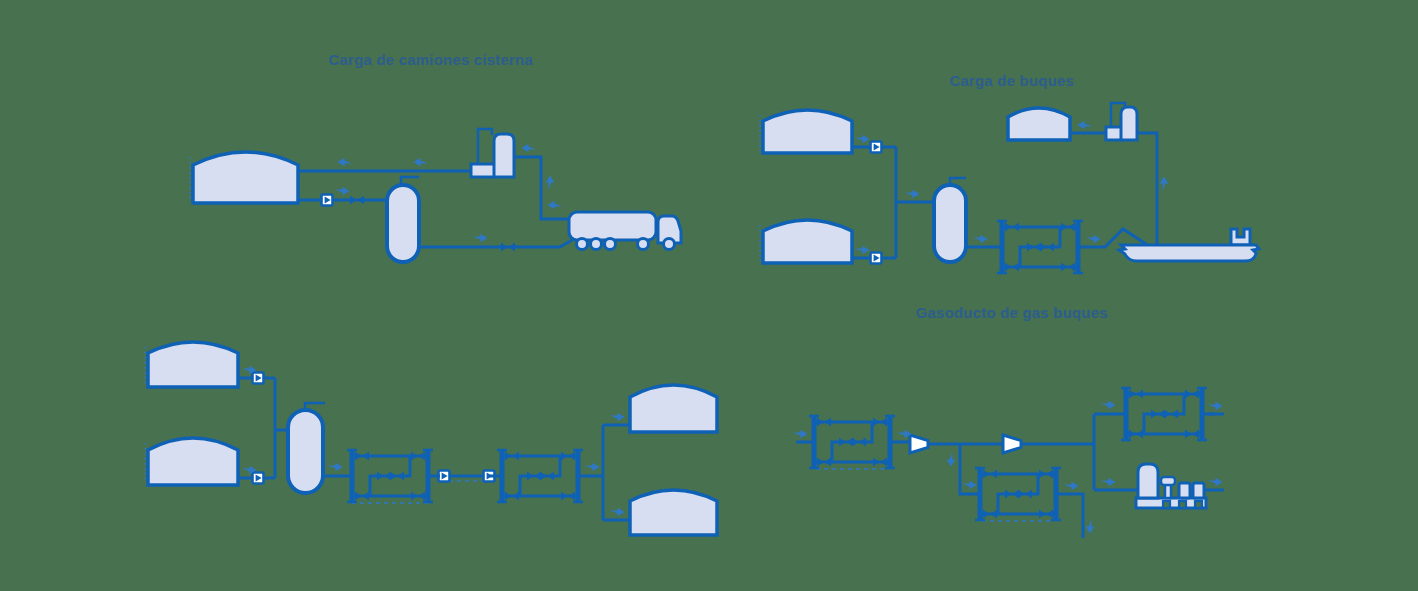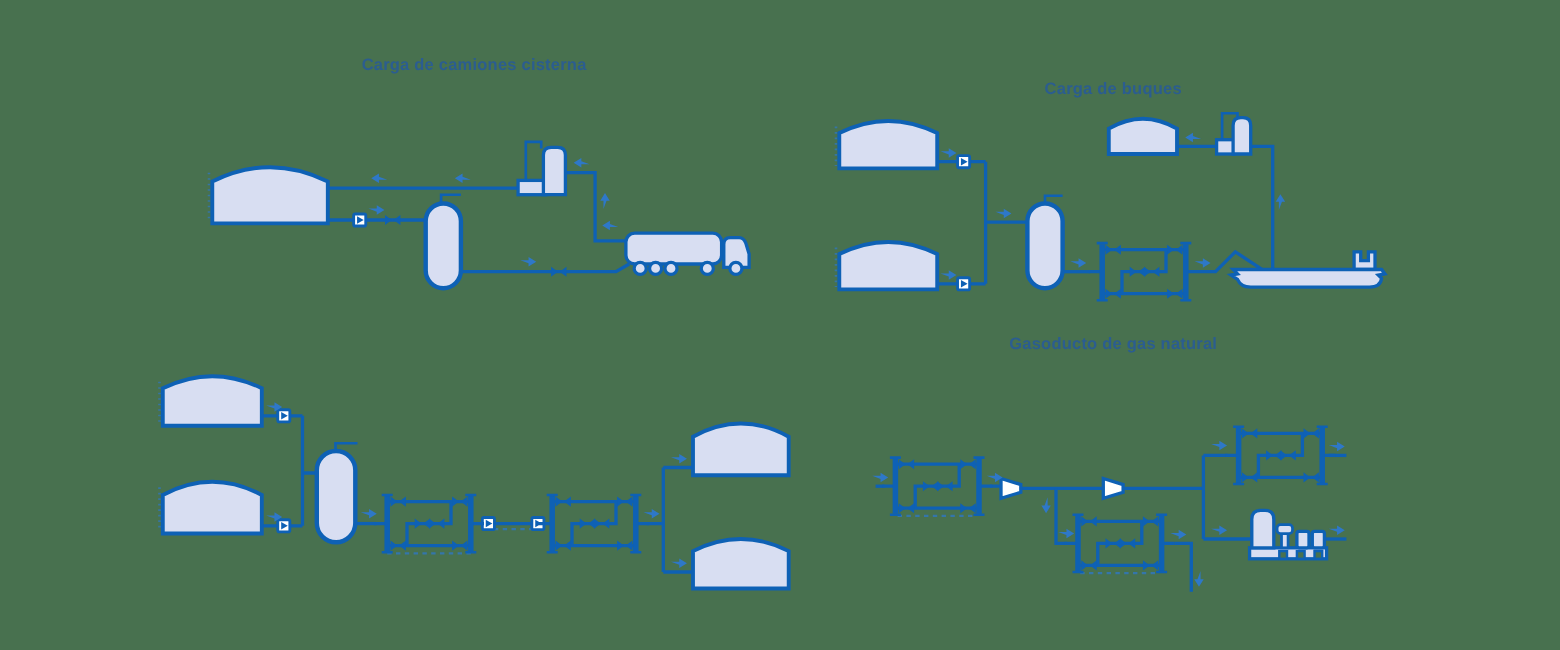--- a/index.html
+++ b/index.html
@@ -28,21 +28,21 @@
   .dashv{fill:none;stroke:var(--arrow);stroke-width:2.4;stroke-dasharray:1.5 3.5;opacity:.7;}
   .notch{fill:var(--background);stroke:var(--line);stroke-width:2.2;}
 </style>
 </head>
 <body>
 
 <div class="stage">
 
   <div class="diagram-title" style="left:431px;top:51px;">Carga de camiones cisterna</div>
   <div class="diagram-title" style="left:1012px;top:51px;margin-top:21px;">Carga de buques</div>
-  <div class="diagram-title" style="left:1012px;top:304px;">Gasoducto de gas natural</div>
+  <div class="diagram-title" style="left:1012px;top:304px;">Gasoducto de gas buques</div>
 
   <svg width="1418" height="591" viewBox="0 0 1418 591">
     <defs>
       <path id="arr" style="fill:var(--arrow);stroke:none" d="M0,-1.4 H7.5 V-4.3 L14.5,0 L7.5,4.3 V1.4 Z"></path>
       <g id="pump">
         <rect x="-5.5" y="-5.5" width="11" height="11" rx="1.5" style="fill:var(--white);stroke:var(--line);stroke-width:2.6"></rect>
         <path d="M-2.4,-3.4 L3.6,0 L-2.4,3.4 Z" style="fill:var(--line);stroke:none"></path>
       </g>
       <g id="valve">
         <path d="M-7,-4.6 L-0.9,0 L-7,4.6 Z M7,-4.6 L0.9,0 L7,4.6 Z" style="fill:var(--line);stroke:none"></path>

